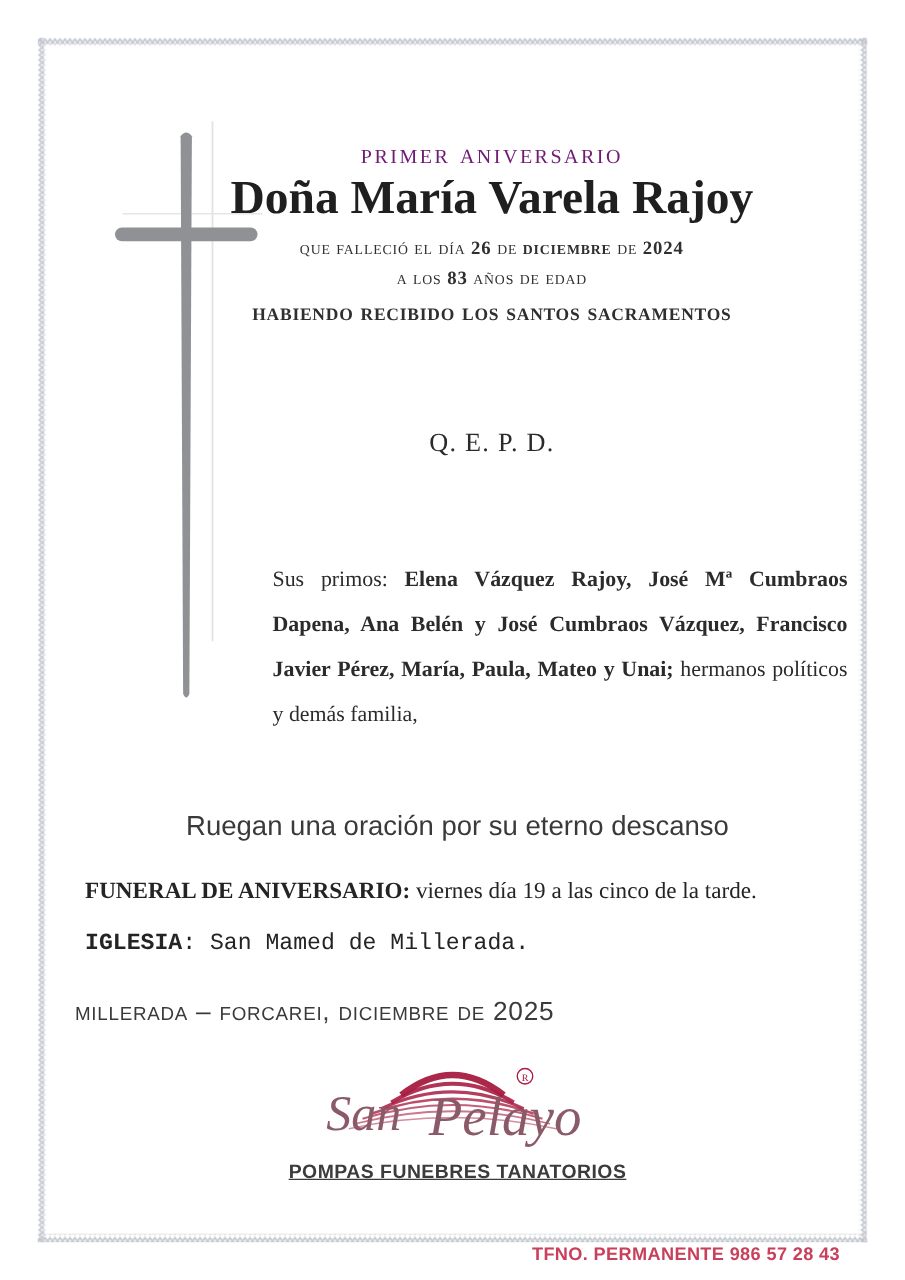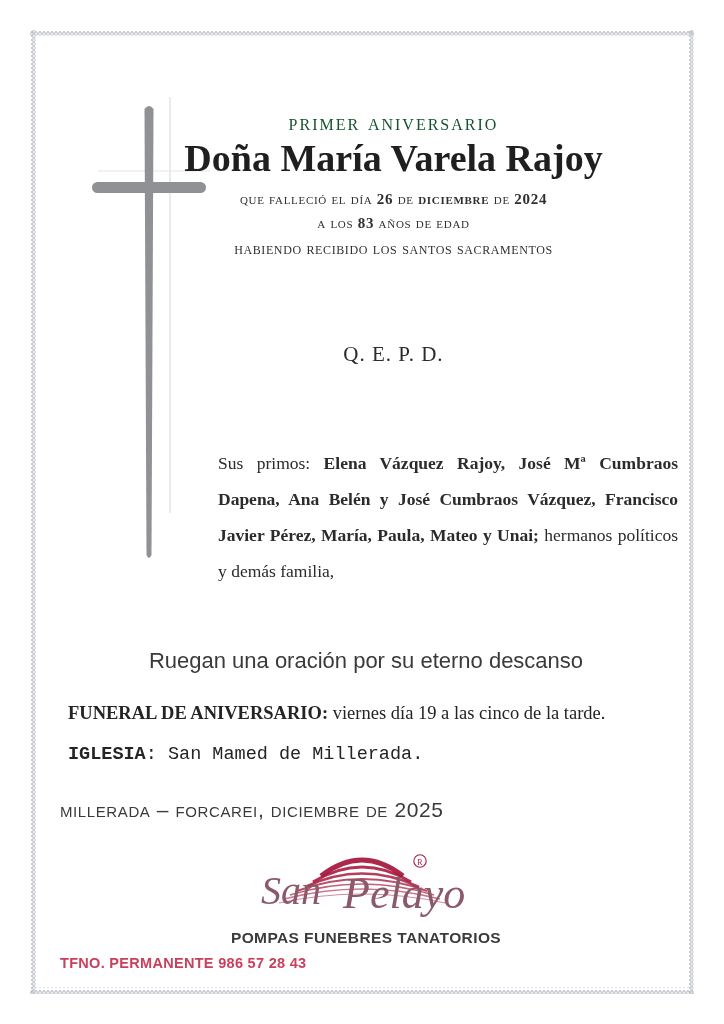--- a/index.html
+++ b/index.html
@@ -44,21 +44,21 @@
     width: 437px;
     text-align: center;
   }
 
   .line-primer {
     font-family: "Liberation Serif", serif;
     font-size: 23px;
     letter-spacing: 2.0px;
     font-variant: small-caps;
     text-transform: lowercase;
-    color: #14532d;
+    color: #701a75;
     line-height: 1.15;
   }
   .line-poralma {
     font-family: "Liberation Serif", serif;
     font-size: 17px;
     letter-spacing: 1.9px;
     font-variant: small-caps;
     text-transform: lowercase;
     color: #333;
     margin-top: 4px;
@@ -96,26 +96,27 @@
     font-family: "Liberation Serif", serif;
     font-size: 15px;
     letter-spacing: 0.7px;
     font-variant: small-caps;
     text-transform: lowercase;
     color: #2f2f2f;
     margin-top: 7px;
   }
   .line-sacramentos {
     font-family: "Liberation Serif", serif;
-    font-size: 17px;
+    font-size: 20px;
     letter-spacing: 0.6px;
     font-variant: small-caps;
     text-transform: lowercase;
     color: #2f2f2f;
     margin-top: 7px;
+    font-weight: bold;
   }
   .bold { font-weight: bold; }
 
   #qepd {
     position: absolute;
     left: 175px;
     top: 342px;
     width: 437px;
     text-align: center;
     font-family: "Liberation Serif", serif;
@@ -196,27 +197,28 @@
     position: absolute;
     left: 60px;
     top: 929px;
     width: 612px;
     text-align: center;
     font-family: "Liberation Sans", sans-serif;
     font-weight: bold;
     font-size: 15.5px;
     letter-spacing: 0.4px;
     color: #3b3b3b;
+    text-decoration: underline;
   }
   #phone-line {
     position: absolute;
     left: 60px;
-    top: 955px;
+    top: 996px;
     width: 612px;
-    text-align: left;
+    text-align: right;
     font-family: "Liberation Sans", sans-serif;
     font-weight: bold;
     font-size: 14.5px;
     letter-spacing: 0.3px;
   }
 </style>
 </head>
 <body>
 
 <div id="border-frame">

